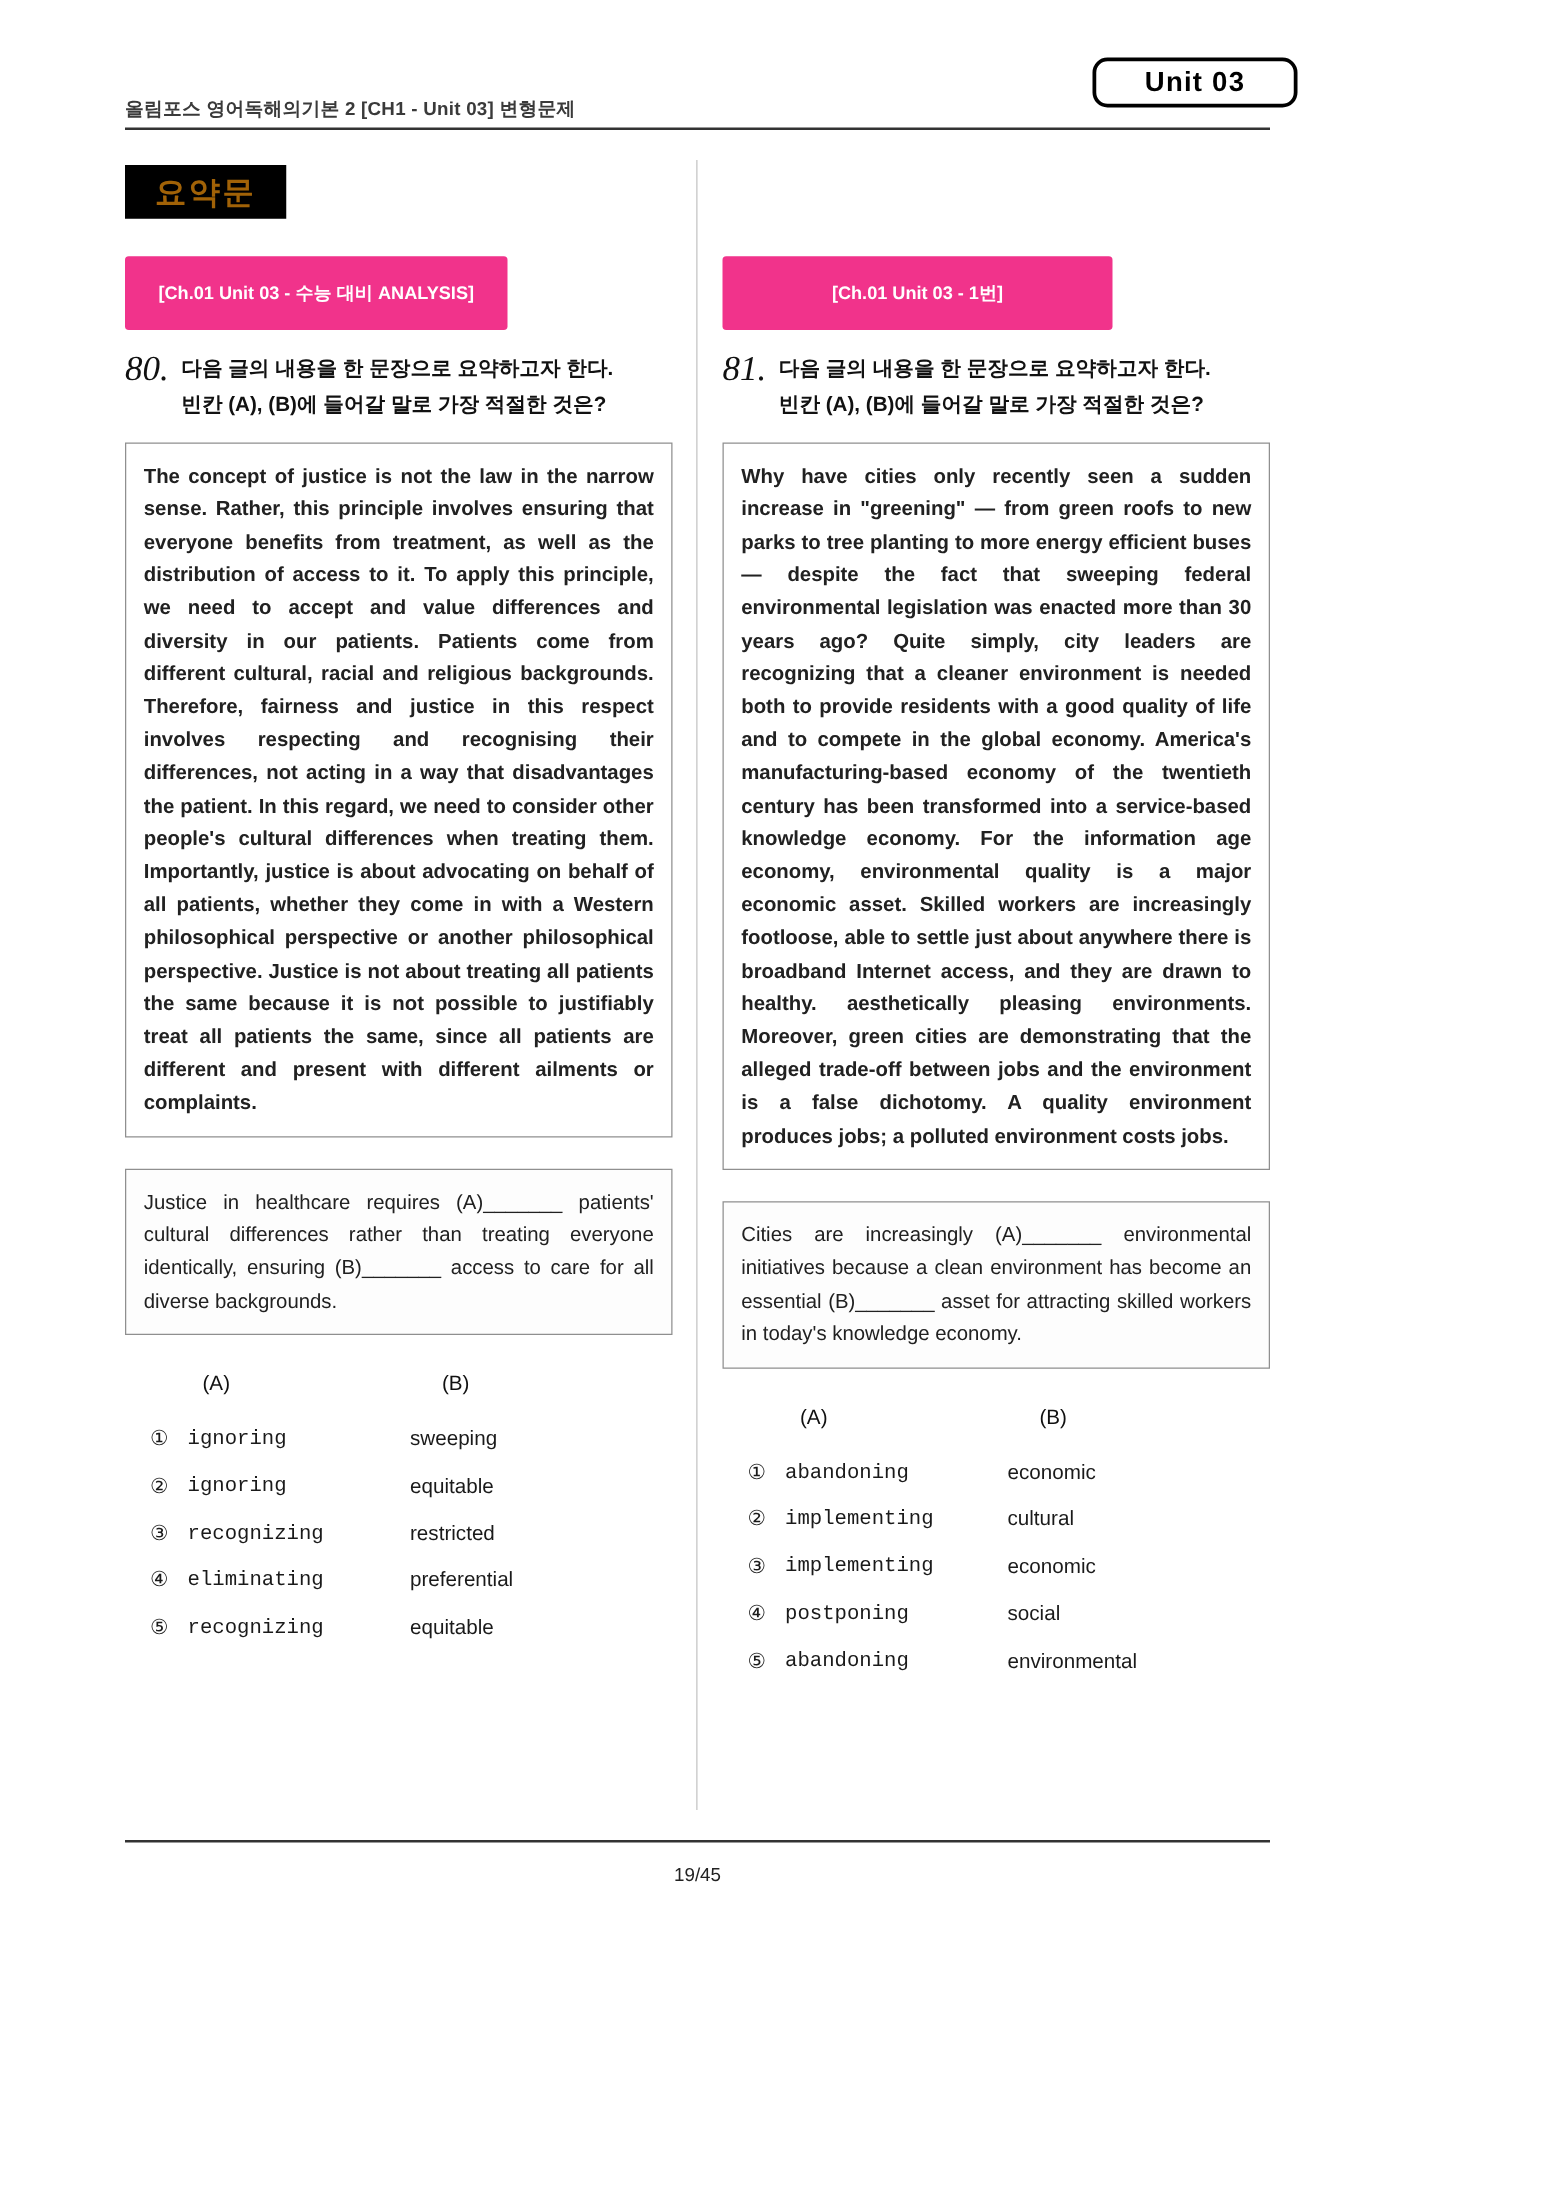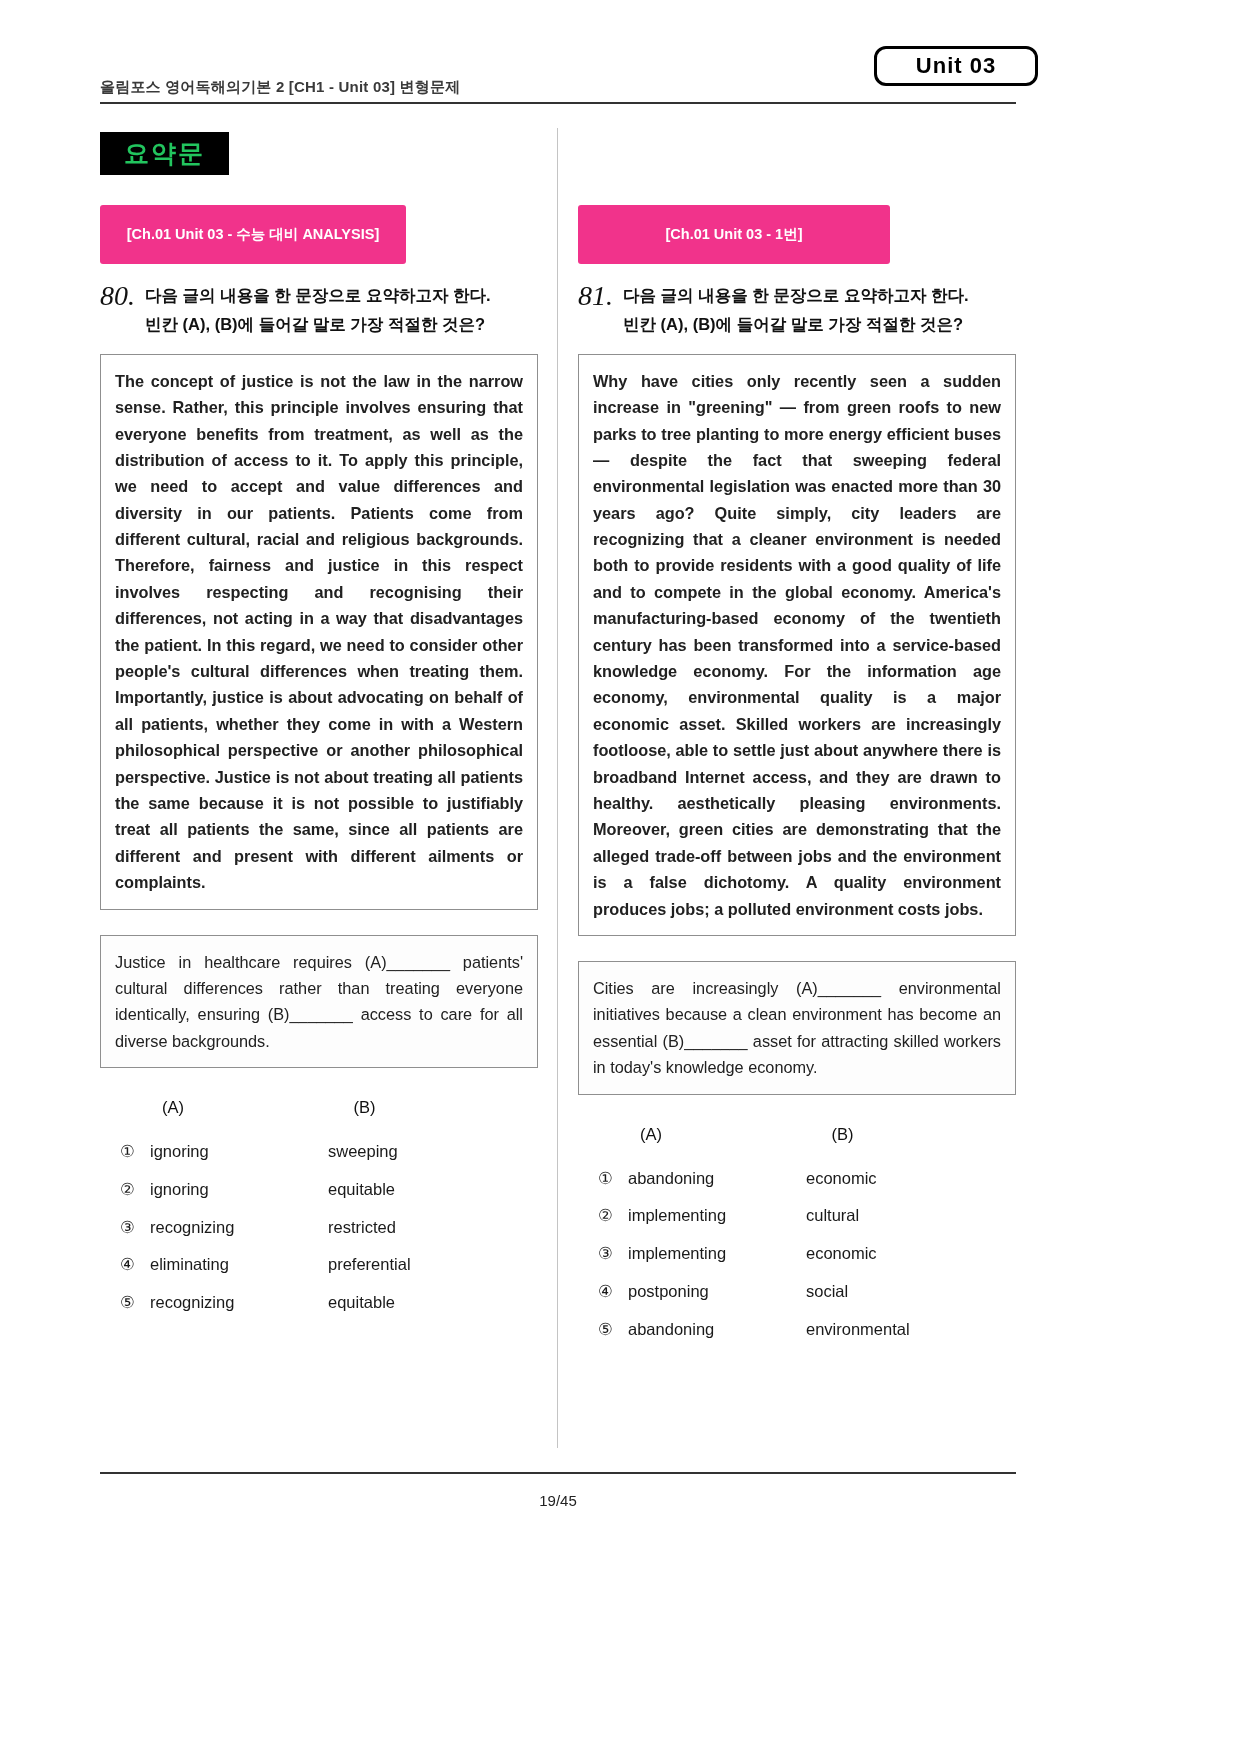--- a/index.html
+++ b/index.html
@@ -18,21 +18,21 @@
   }
   .header-title {
     position:absolute; top:78px; left:100px;
     font-size:15px; font-weight:bold; color:#3a3a3a; letter-spacing:0.2px;
   }
   .header-rule {
     position:absolute; top:102px; left:100px; width:916px; height:2px; background:#333;
   }
   .section-title {
     position:absolute; top:132px; left:100px;
-    background:#000; color:#22c55e; font-size:25px; font-weight:bold;
+    background:#000; color:#a16207; font-size:25px; font-weight:bold;
     padding:5px 24px; letter-spacing:2px;
   }
   .col-divider {
     position:absolute; top:128px; left:557px; width:1px; height:1320px; background:#c4c4c4;
   }
 
   .column { position:absolute; top:205px; width:438px; }
   .column.left  { left:100px; }
   .column.right { left:578px; }
 
@@ -60,21 +60,21 @@
     background:#fdfdfd;
   }
 
   .ab-row { margin-top:30px; font-size:16.5px; color:#111; }
   .ab-a { display:inline-block; margin-left:62px; }
   .ab-b { display:inline-block; margin-left:165px; }
 
   .options { margin-top:22px; }
   .opt { display:flex; margin-top:13px; font-size:16.5px; color:#1a1a1a; padding-left:20px; line-height:1.5; }
   .opt-num { width:30px; flex:none; }
-  .opt-a { width:178px; flex:none; }
+  .opt-a { width:178px; flex:none;font-family:Liberation Mono, monospace; }
   .opt-b { flex:none; }
 
   .footer-rule {
     position:absolute; top:1472px; left:100px; width:916px; height:2px; background:#333;
   }
   .page-number {
     position:absolute; top:1492px; left:100px; width:916px; text-align:center;
     font-size:15px; color:#222;
   }
 </style>

